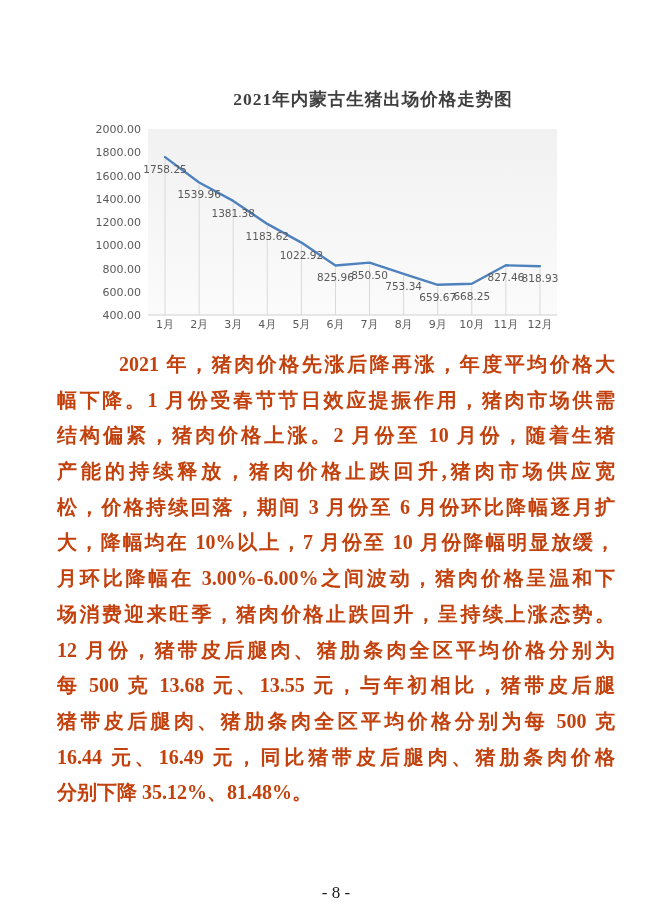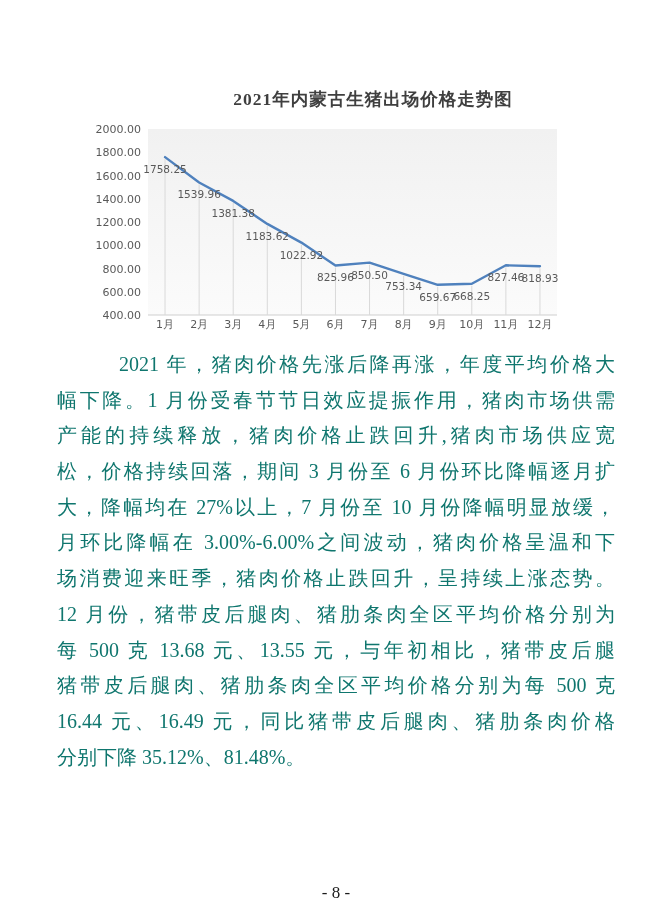--- a/index.html
+++ b/index.html
@@ -11,21 +11,21 @@
     position:absolute;top:87px;left:0;width:100%;text-align:center;
     font-size:17.5px;font-weight:700;color:#3f3f3f;letter-spacing:1px;margin-left:37px;
   }
   .chart-wrap{position:absolute;left:85px;top:118px;width:480px;height:215px;}
   .chart-wrap svg{width:480px;height:215px;display:block;}
   .tick{font:11px "DejaVu Sans","Liberation Sans",sans-serif;fill:#595959;}
   .dlabel{font:10.5px "DejaVu Sans","Liberation Sans",sans-serif;fill:#595959;}
   .xlabel{font:11px "DejaVu Sans","Liberation Sans",sans-serif;fill:#595959;}
   .body-text{
     position:absolute;left:57px;top:347px;width:558px;
-    font-size:20px;line-height:35.7px;color:#0f766e;
+    font-size:20px;line-height:35.7px;color:#c2410c;font-weight:bold;
   }
   .body-text .line{
     height:35.7px;overflow:hidden;
     text-align:justify;text-align-last:justify;text-justify:inter-character;
   }
   .body-text .line.indent{text-indent:62px;}
   .body-text .line.last{text-align-last:left;}
   .page-number{
     position:absolute;top:883px;left:0;width:100%;text-align:center;
     font-size:17px;color:#1b1b1b;
@@ -92,23 +92,24 @@
         <text x="352.7083333333333" y="210" text-anchor="middle" class="xlabel">9月</text>
         <text x="386.7916666666667" y="210" text-anchor="middle" class="xlabel">10月</text>
         <text x="420.875" y="210" text-anchor="middle" class="xlabel">11月</text>
         <text x="454.9583333333333" y="210" text-anchor="middle" class="xlabel">12月</text>
       </svg>
   </div>
 
   <div class="body-text" id="paragraph">
       <div class="line indent">2021 年，猪肉价格先涨后降再涨，年度平均价格大</div>
       <div class="line">幅下降。1 月份受春节节日效应提振作用，猪肉市场供需</div>
+      <div class="line">结构偏紧，猪肉价格上涨。2 月份至 10 月份，随着生猪</div>
       <div class="line">产能的持续释放，猪肉价格止跌回升,猪肉市场供应宽</div>
       <div class="line">松，价格持续回落，期间 3 月份至 6 月份环比降幅逐月扩</div>
-      <div class="line">大，降幅均在 27%以上，7 月份至 10 月份降幅明显放缓，</div>
+      <div class="line">大，降幅均在 10%以上，7 月份至 10 月份降幅明显放缓，</div>
       <div class="line">月环比降幅在 3.00%-6.00%之间波动，猪肉价格呈温和下</div>
       <div class="line">场消费迎来旺季，猪肉价格止跌回升，呈持续上涨态势。</div>
       <div class="line">12 月份，猪带皮后腿肉、猪肋条肉全区平均价格分别为</div>
       <div class="line">每 500 克 13.68 元、13.55 元，与年初相比，猪带皮后腿</div>
       <div class="line">猪带皮后腿肉、猪肋条肉全区平均价格分别为每 500 克</div>
       <div class="line">16.44 元、16.49 元，同比猪带皮后腿肉、猪肋条肉价格</div>
       <div class="line last">分别下降 35.12%、81.48%。</div>
     </div>
 
   <div class="page-number">- 8 -</div>

